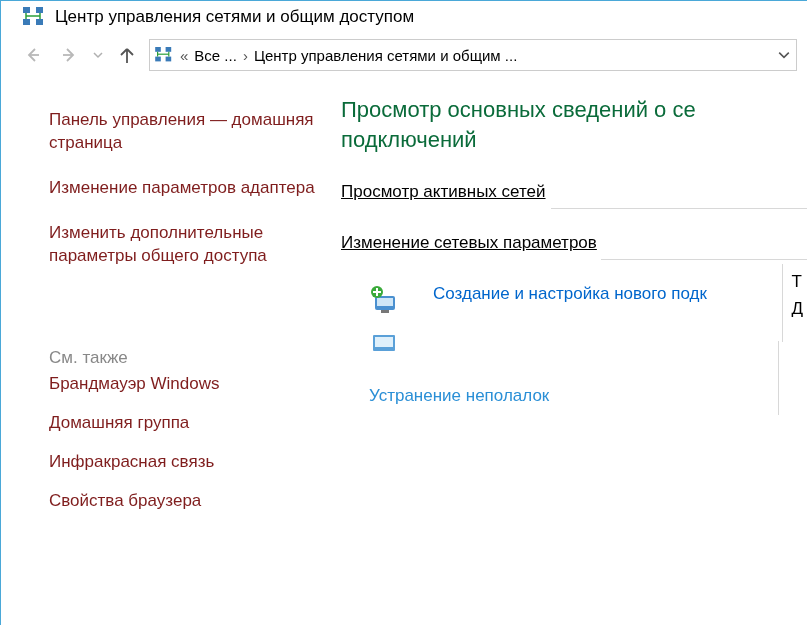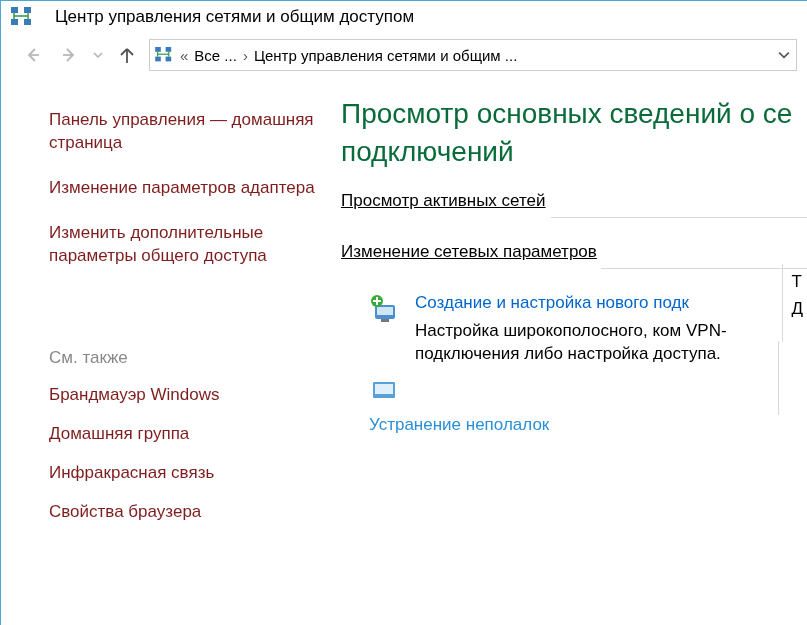--- a/index.html
+++ b/index.html
@@ -10,21 +10,22 @@
       width: 807px;
       height: 625px;
       overflow: hidden;
       border-top: 1px solid #4aa8d8;
       border-left: 1px solid #4aa8d8;
     }
     .titlebar {
       display: flex;
       align-items: center;
       padding: 6px 10px 8px 10px;
-      gap: 22px;
+      gap: 10px;
+      margin-left: 12px;
     }
     .titlebar-icon svg { display: block; }
     .title-text { font-size: 17px; color: #000; }
     .navbar {
       display: flex;
       align-items: center;
       padding: 4px 10px 10px 18px;
       gap: 8px;
     }
     .nav-arrow {
@@ -59,32 +60,32 @@
       color: #7f1d1d;
       font-size: 17px;
       line-height: 1.35;
       margin-bottom: 22px;
       cursor: pointer;
     }
     .see-also-hdr {
       color: #888;
       font-size: 17px;
       margin-top: 80px;
-      margin-bottom: 16px;
+      margin-bottom: 5px;
     }
     .main {
       flex: 1;
       padding: 14px 0 0 0;
       position: relative;
     }
     .main-heading {
       color: #0a6b3a;
-      font-size: 28px;
+      font-size: 22px;
       line-height: 1.35;
-      margin-bottom: 20px;
+      margin-bottom: 28px;
     }
     .section-title {
       color: #000;
       font-size: 17px;
       margin-bottom: 6px;
       text-decoration: underline;
     }
     .section-rule {
       border: none;
       border-top: 1px solid #d8d8d8;
@@ -106,21 +107,21 @@
       height: 74px;
       background: #d8d8d8;
     }
     .arrow-annot {
       position: absolute;
       left: 172px;
       top: 100px;
     }
     .change-item {
       display: flex;
-      gap: 12px;
+      gap: 30px;
       padding-left: 28px;
       margin-top: 18px;
     }
     .change-icon { width: 34px; padding-top: 2px; }
     .change-text { flex:1; }
     .change-link { color: #0066cc; font-size: 17px; cursor:pointer; }
     .change-desc { color: #000; font-size: 17px; margin-top: 6px; line-height: 1.4; }
   </style>
 </head>
 <body>
@@ -217,21 +218,20 @@
           <rect x="6" y="10" width="20" height="14" fill="#4a90d0" rx="2"></rect>
           <rect x="8" y="12" width="16" height="8" fill="#cfe6f7"></rect>
           <rect x="12" y="24" width="8" height="3" fill="#777"></rect>
           <circle cx="8" cy="6" r="6" fill="#3aaa3a"></circle>
           <rect x="7" y="2" width="2" height="8" fill="#fff"></rect>
           <rect x="4" y="5" width="8" height="2" fill="#fff"></rect>
         </svg>
       </div>
       <div class="change-text">
         <div class="change-link">Создание и настройка нового подк</div>
-        <div class="change-desc">Настройка широкополосного, ком VPN-подключения либо настройка доступа.</div>
       </div>
     </div>
 
     <div class="change-item" style="margin-top:12px;flex-direction:column;">
       <div class="change-icon">
         <svg width="32" height="20" viewBox="0 0 32 20">
           <rect x="4" y="2" width="22" height="16" fill="#5aa0d8" rx="1"></rect>
           <rect x="6" y="4" width="18" height="10" fill="#dff0fb"></rect>
         </svg>
       </div>

